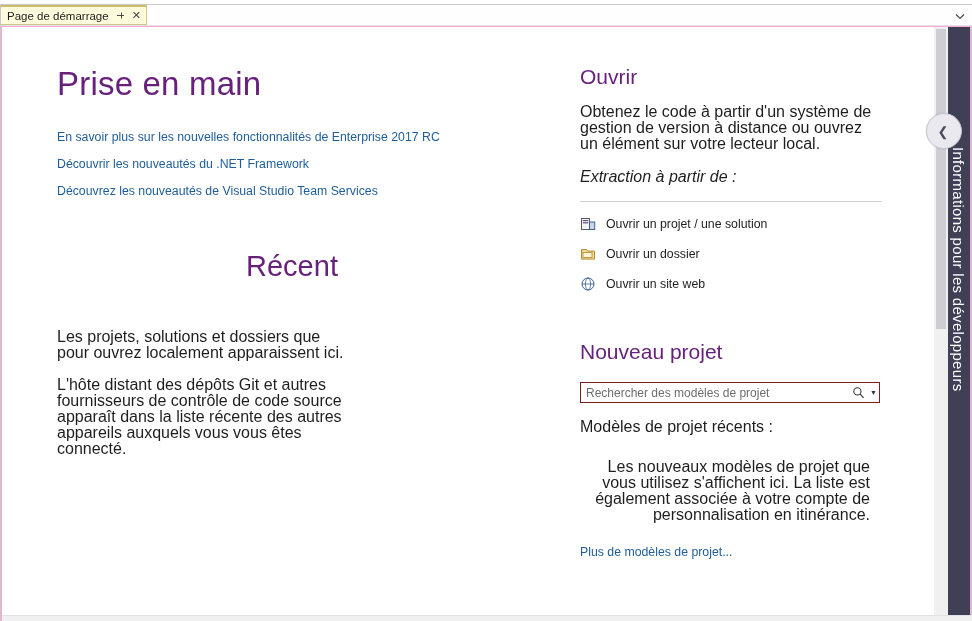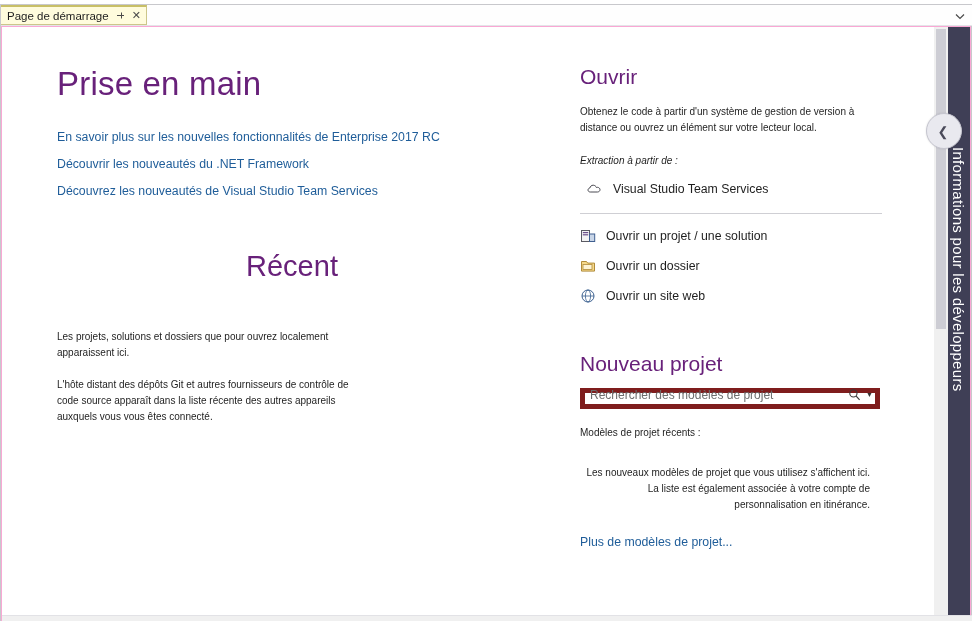--- a/index.html
+++ b/index.html
@@ -104,21 +104,21 @@
   a.vs-link {
     display: block;
     color: #1f5d99;
     font-size: 12.3px;
     text-decoration: none;
     cursor: pointer;
   }
   .links-block { margin-top: 27px; }
   .links-block a { margin-bottom: 13px; }
   p.vs-text {
-    font-size: 10px;
+    font-size: 16px;
     color: #1e1e1e;
     line-height: 16px;
     margin: 0;
     max-width: 290px;
   }
 
   
   #col-right {
     position: absolute;
     left: 578px;
@@ -138,24 +138,24 @@
     cursor: pointer;
   }
   .open-row .lbl {
     font-size: 12.3px;
     color: #1e1e1e;
   }
   .icon16 { width: 16px; height: 16px; flex: 0 0 16px; }
 
   
   #search-wrap {
-    margin-top: 12px;
+    margin-top: 18px;
     width: 300px;
     height: 21px;
-    border: 5px solid #7f1d1d;
+    border: 1px solid #7f1d1d;
     background: #fff;
     display: flex;
     align-items: flex-end;
     box-sizing: border-box;
   }
   #search-input {
     border: none;
     outline: none;
     flex: 1 1 auto;
     height: 19px;
@@ -296,28 +296,20 @@
       <p class="vs-text" style="margin-top:16px; max-width:305px;">L'hôte distant des dépôts Git et autres fournisseurs de contrôle de code source apparaît dans la liste récente des autres appareils auxquels vous vous êtes connecté.</p>
     </div>
 
     <div id="col-right">
       <h2 class="vs-head2" style="font-size:21px;">Ouvrir</h2>
 
       <p class="vs-text" style="margin-top:15px; max-width:302px;">Obtenez le code à partir d'un système de gestion de version à distance ou ouvrez un élément sur votre lecteur local.</p>
 
       <p class="vs-text" style="margin-top:17px;font-style:italic;">Extraction à partir de :</p>
 
-      <div class="open-row" style="margin-top:12px; padding-left:7px;">
-        <span class="icon16">
-          <svg width="16" height="16" viewBox="0 0 16 16">
-            <path d="M3.2 11 C1.9 11 1 10.1 1 9 C1 8 1.8 7.1 2.9 7 C3.1 5.4 4.5 4.2 6.2 4.2 C7.7 4.2 9 5.2 9.4 6.5 C9.7 6.4 10 6.3 10.4 6.3 C11.8 6.3 13 7.4 13 8.7 C13 10.1 11.8 11 10.4 11 Z" fill="none" stroke="#4a4a52" stroke-width="1"></path>
-          </svg>
-        </span>
-        <span class="lbl">Visual Studio Team Services</span>
-      </div>
 
       <div class="rule"></div>
 
       <div class="open-row">
         <span class="icon16">
           <svg width="16" height="16" viewBox="0 0 16 16">
             <rect x="1.5" y="2.5" width="8" height="11" fill="#f3f3f3" stroke="#5a5a63" stroke-width="1"></rect>
             <rect x="2.8" y="4" width="5.4" height="1.2" fill="#6b4f8a"></rect>
             <rect x="2.8" y="6.2" width="5.4" height="1.2" fill="#6b4f8a"></rect>
             <rect x="9.5" y="6" width="5.2" height="7.5" fill="#c9d6e8" stroke="#3f5f8f" stroke-width="1"></rect>

